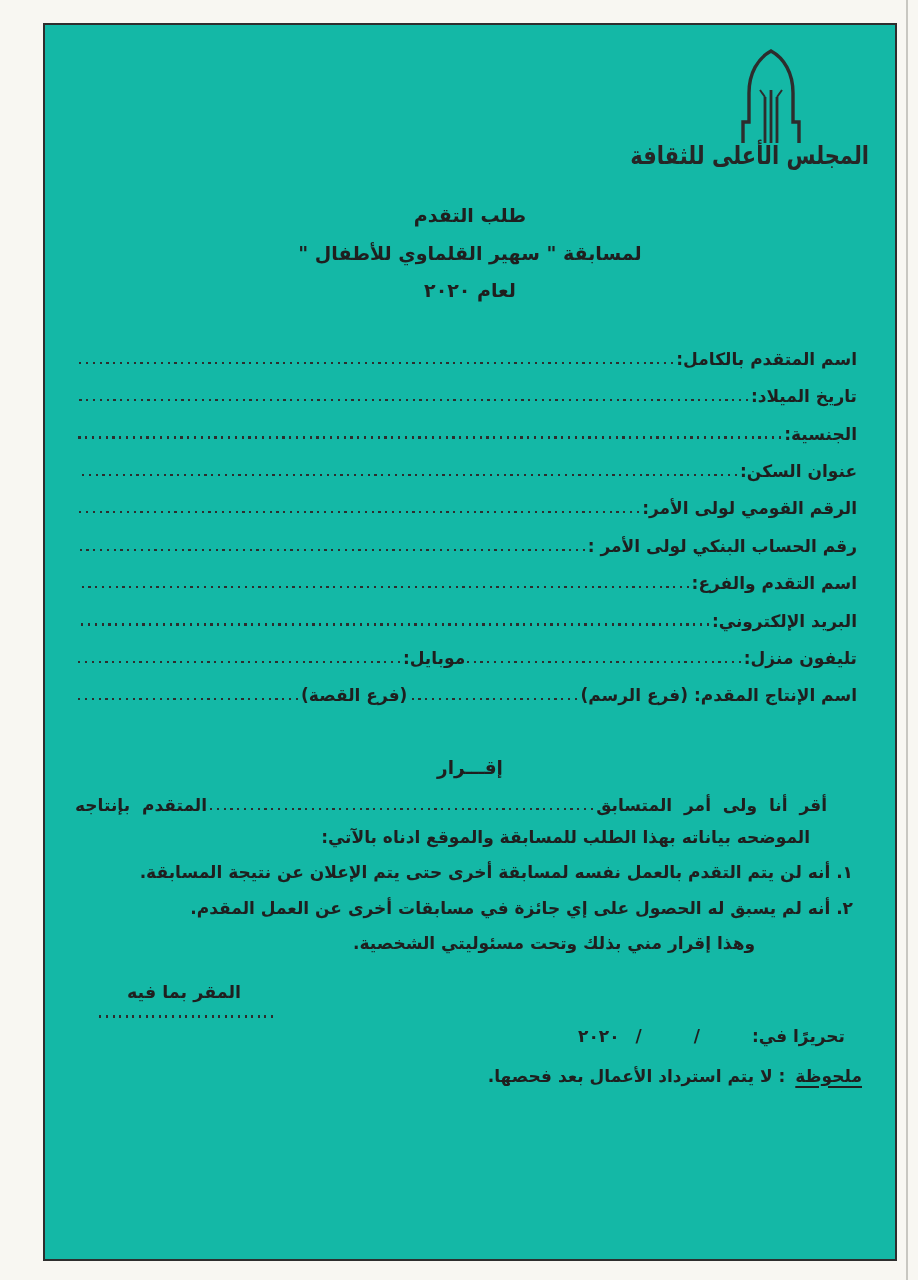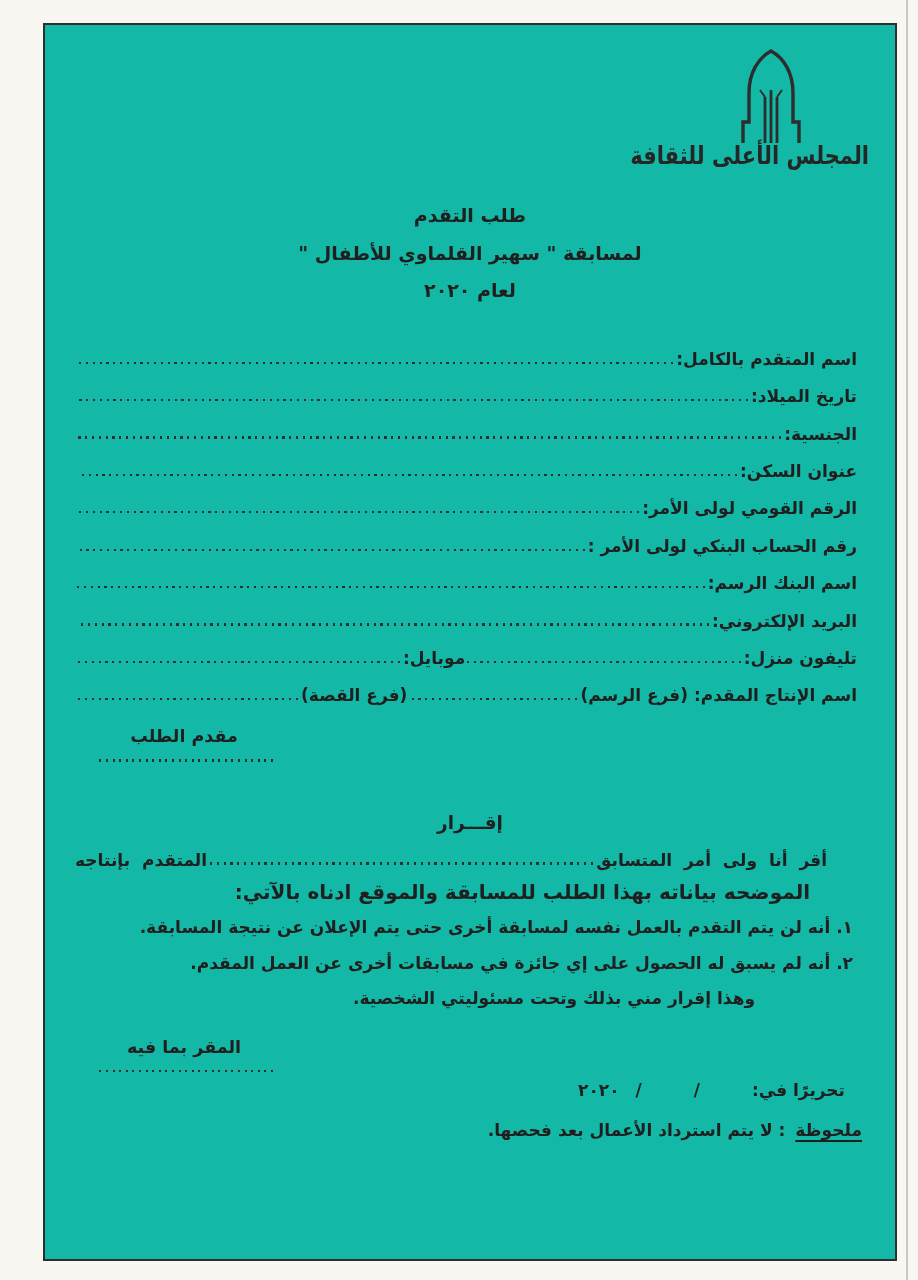--- a/index.html
+++ b/index.html
@@ -42,21 +42,21 @@
   .sig2{margin-top:24px;}
   .sig-lbl{font-size:17.5px;line-height:24px;}
   .dotline{
     height:2.2px;margin-top:11px;
     background-image:repeating-linear-gradient(to left,#2d2d2d 0 2px,transparent 2px 6.6px);
   }
   
   .decl-heading{margin-top:50px;text-align:center;font-size:18.5px;}
   .decl-intro{display:flex;align-items:flex-end;margin:16px 68px 0 30px;font-size:17px;}
   .decl-intro .lbl{line-height:23px;white-space:nowrap;word-spacing:6px;}
-  .decl-line2{margin:7px 85px 0 0;text-align:right;font-size:20px;line-height:26px;}
+  .decl-line2{margin:7px 85px 0 0;text-align:right;font-size:17px;line-height:26px;}
   .decl-item{margin:9px 42px 0 0;text-align:right;font-size:17px;line-height:27px;}
   .decl-closing{margin:8px 140px 0 0;font-size:17px;line-height:26px;}
   
   .date-row{display:flex;align-items:baseline;margin-top:8px;padding-right:50px;font-size:17px;}
   .date-sep{margin-right:52px;}
   .date-year{margin-right:16px;}
   .note-row{margin:20px 33px 0 0;text-align:right;font-size:17px;}
   .note-label{text-decoration:underline;text-decoration-thickness:2px;text-underline-offset:4px;}
   .note-text{margin-right:4px;}
 </style>
@@ -101,45 +101,41 @@
     </div>
     <div class="field-row">
       <span class="lbl">الرقم القومي لولى الأمر:</span>
       <span class="dots"></span>
     </div>
     <div class="field-row">
       <span class="lbl">رقم الحساب البنكي لولى الأمر :</span>
       <span class="dots"></span>
     </div>
     <div class="field-row">
-      <span class="lbl">اسم البنك الرسم:</span>
+      <span class="lbl">اسم التقدم والفرع:</span>
       <span class="dots"></span>
     </div>
     <div class="field-row">
       <span class="lbl">البريد الإلكتروني:</span>
       <span class="dots"></span>
     </div>
     <div class="field-row">
       <span class="lbl">تليفون منزل:</span>
       <span class="dots"></span>
       <span class="lbl">موبايل:</span>
       <span class="dots dots-wide"></span>
     </div>
     <div class="field-row">
       <span class="lbl">اسم الإنتاج المقدم: (فرع الرسم)</span>
       <span class="dots dots-fixed"></span>
       <span class="lbl">(فرع القصة)</span>
       <span class="dots"></span>
     </div>
   </div>
 
-  <div class="sig sig1">
-    <div class="sig-lbl">مقدم الطلب</div>
-    <div class="dotline"></div>
-  </div>
 
   <div class="decl-heading">إقـــرار</div>
 
   <div class="decl-intro">
     <span class="lbl">أقر أنا ولى أمر المتسابق</span>
     <span class="dots"></span>
     <span class="lbl">المتقدم بإنتاجه</span>
   </div>
 
   <div class="decl-line2">الموضحه بياناته بهذا الطلب للمسابقة والموقع ادناه بالآتي:</div>

